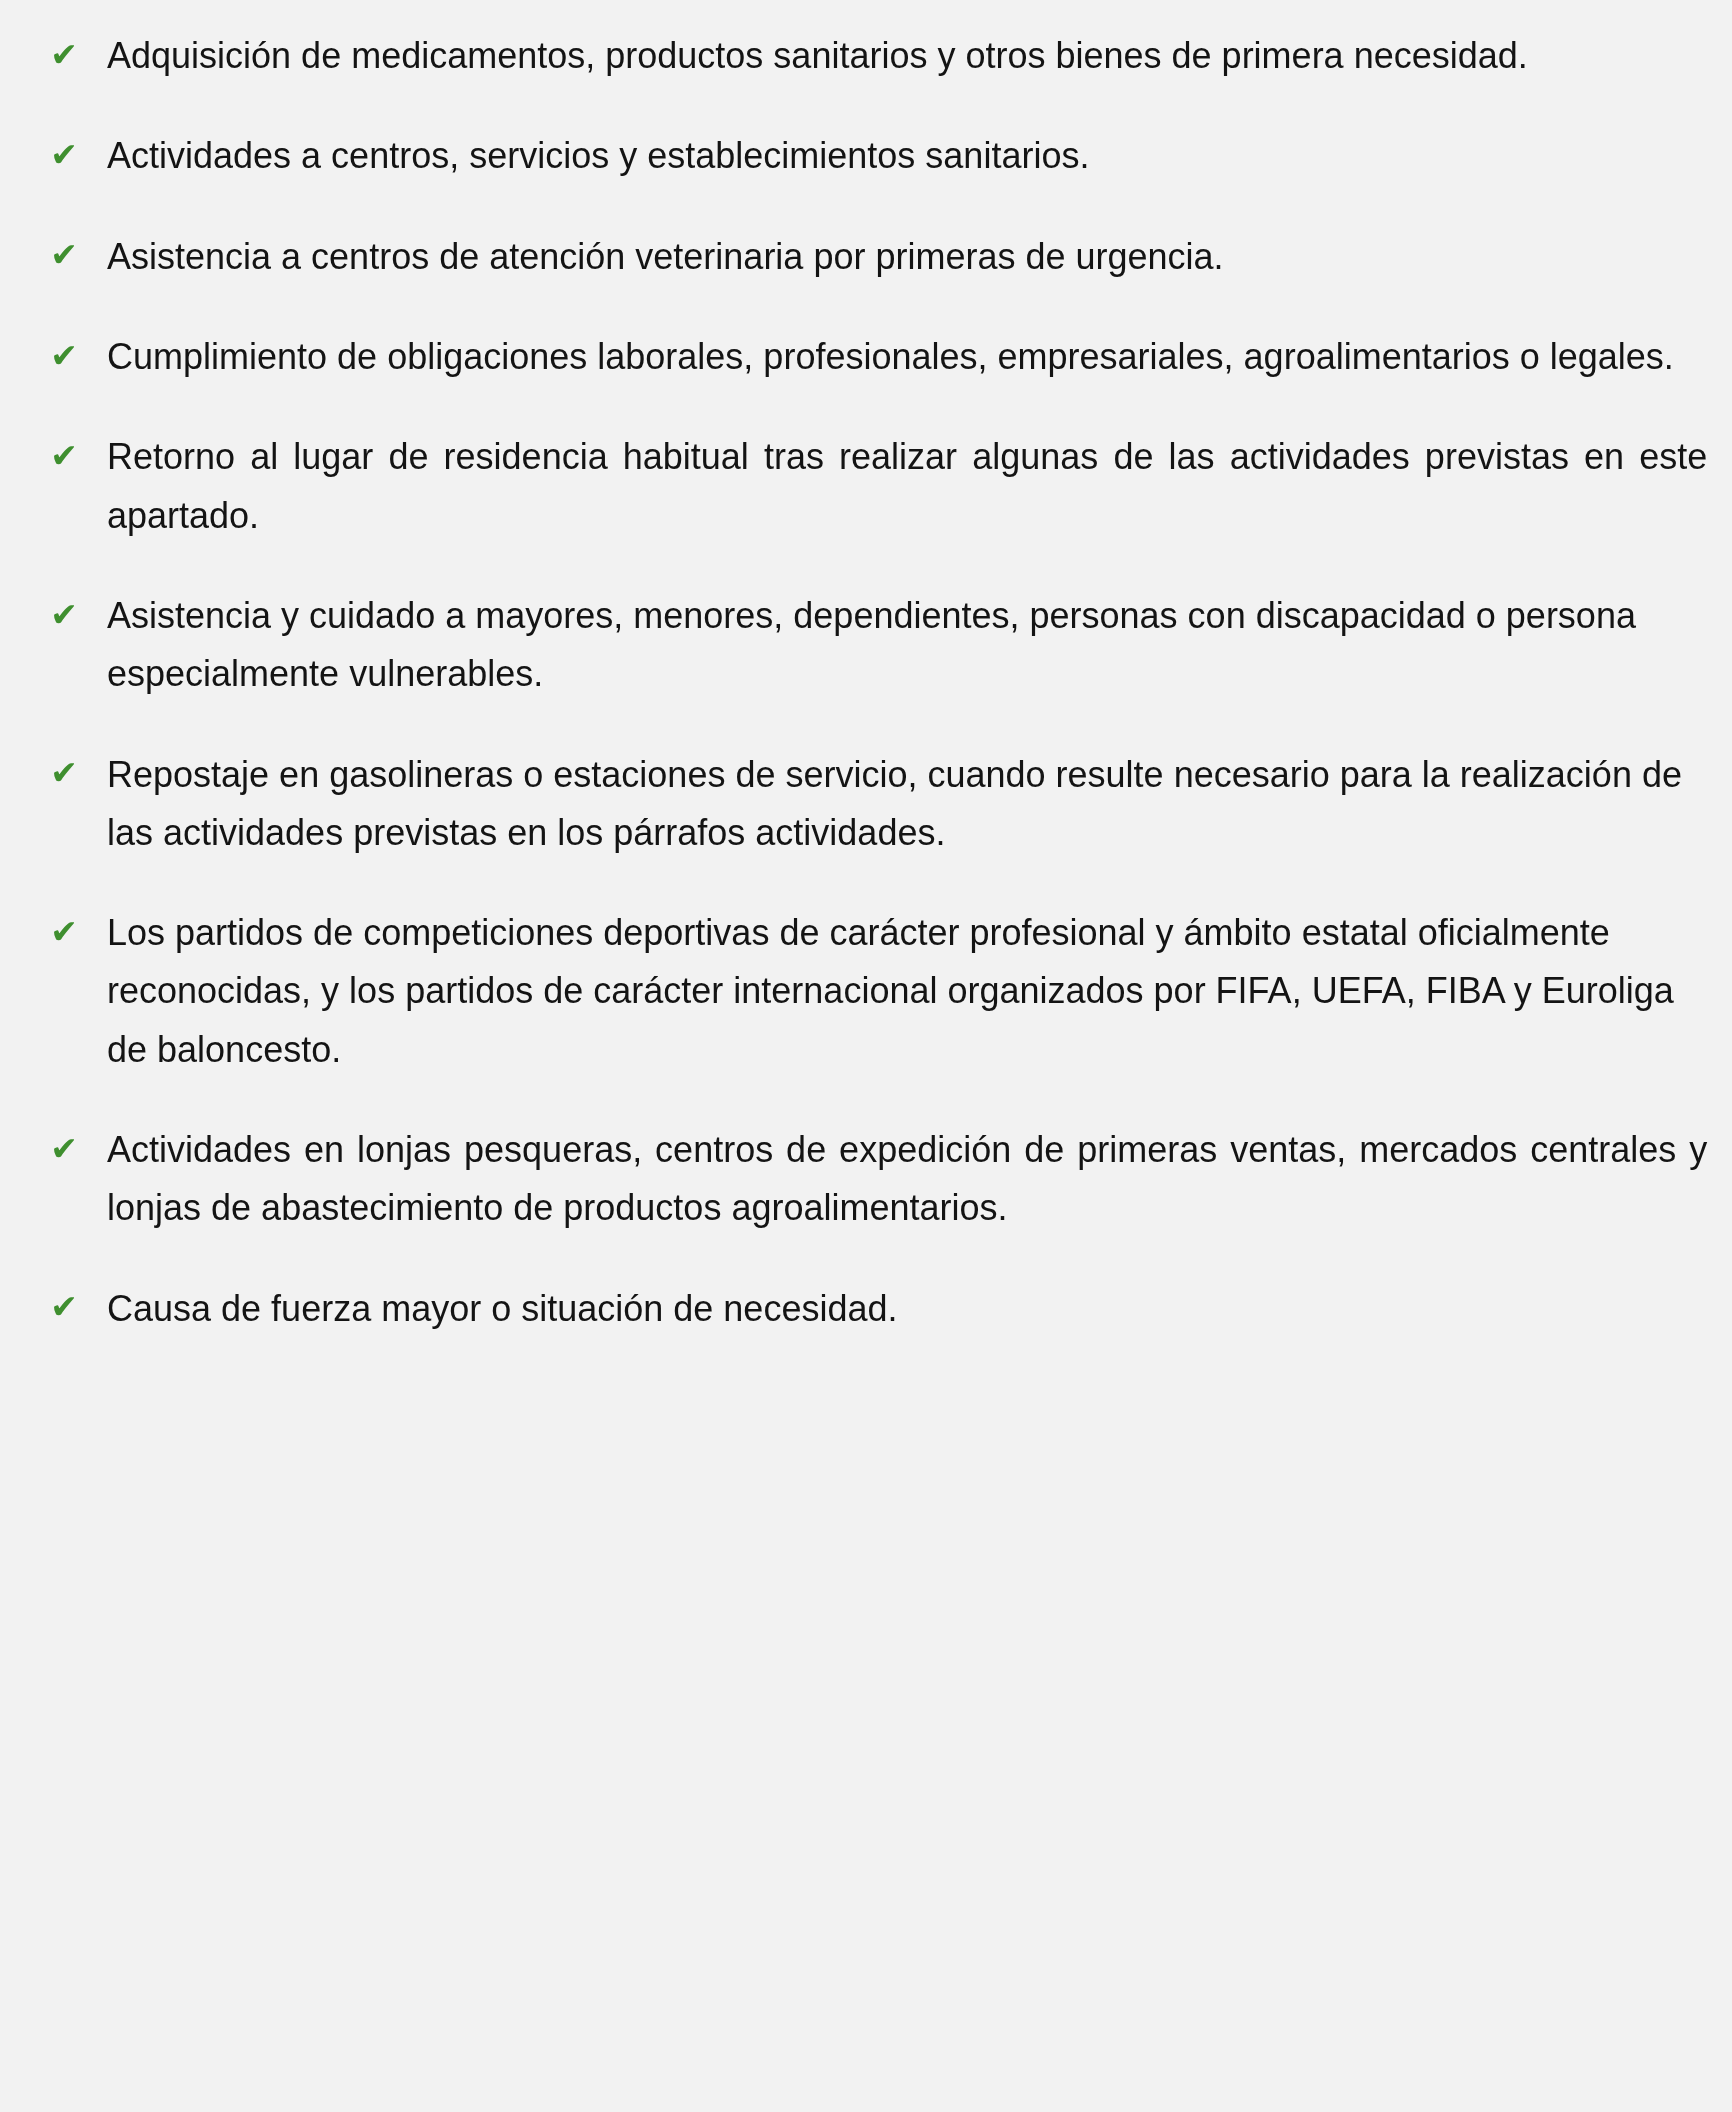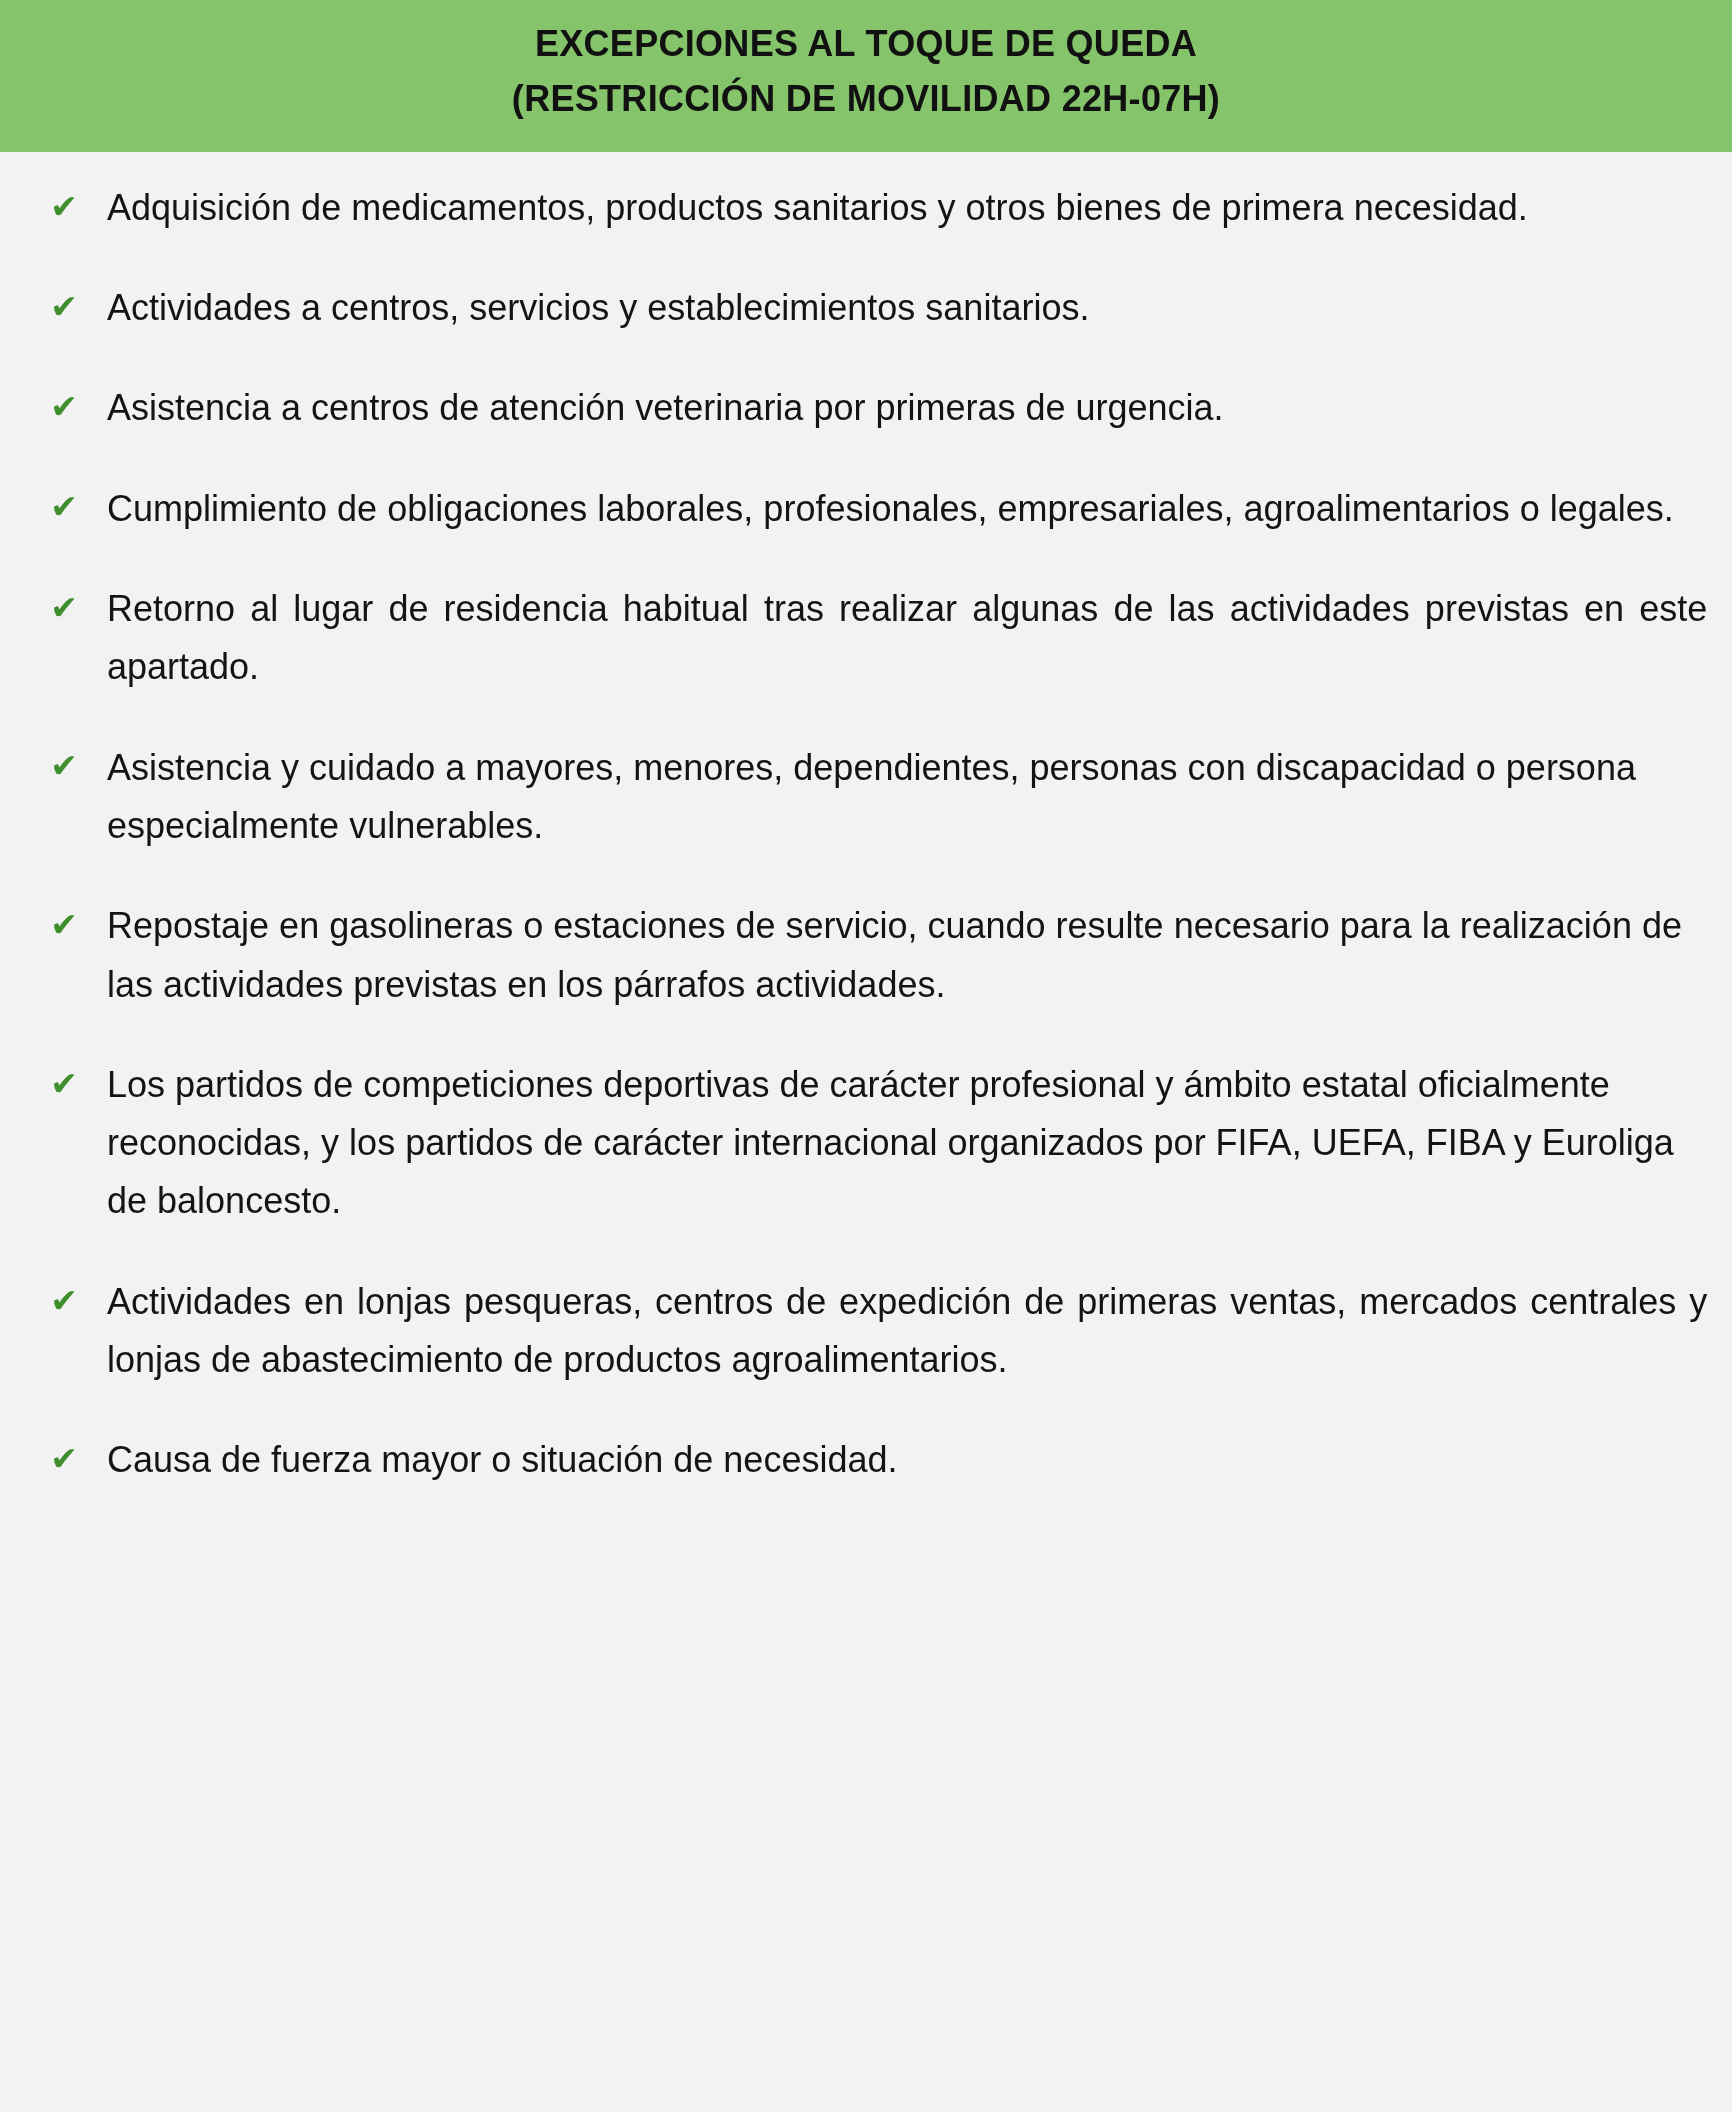--- a/index.html
+++ b/index.html
@@ -76,24 +76,20 @@
   .text.justify {
     text-align: justify;
     text-align-last: left;
   }
 </style>
 </head>
 <body>
 
 <div class="sheet">
 
-  <div class="banner">
-    <div class="line">EXCEPCIONES AL TOQUE DE QUEDA</div>
-    <div class="line">(RESTRICCIÓN DE MOVILIDAD 22H-07H)</div>
-  </div>
 
   <div class="list">
 
     <div class="item">
       <div class="check">✔</div>
       <div class="text justify">Adquisición de medicamentos, productos sanitarios y otros bienes de primera necesidad.</div>
     </div>
 
     <div class="item">
       <div class="check">✔</div>

